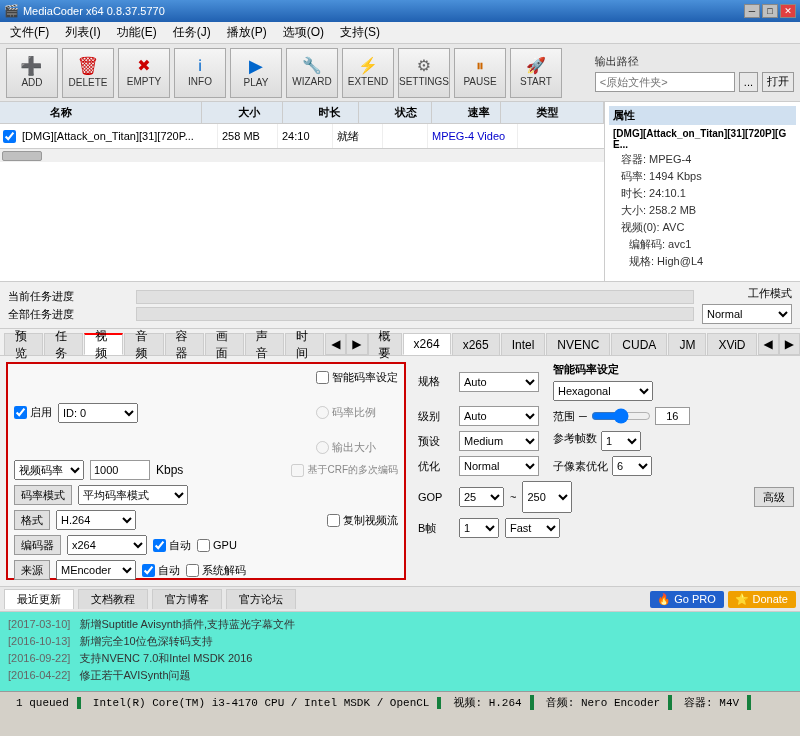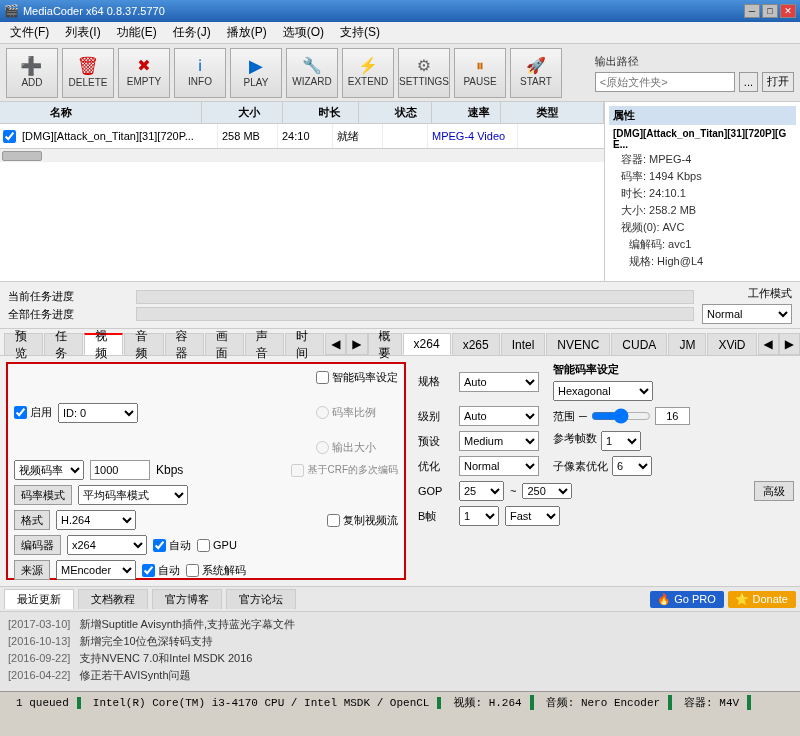--- a/index.html
+++ b/index.html
@@ -93,21 +93,21 @@
     .x264-section-title { font-size: 11px; font-weight: bold; margin-bottom: 4px; }
     .num-input { width: 35px; height: 18px; border: 1px solid #999; font-size: 11px; text-align: center; }
     
     
     .bottom-panel { border-top: 1px solid #ccc; }
     .news-tabs { display: flex; height: 24px; background: #e8e8e8; align-items: center; }
     .news-tab { padding: 2px 12px; border: 1px solid #ccc; border-bottom: none; background: #ddd; cursor: pointer; font-size: 11px; height: 20px; display: flex; align-items: center; margin-left: 4px; }
     .news-tab.active { background: white; }
     .go-pro-btn { margin-left: auto; margin-right: 4px; background: #2060cc; color: white; padding: 2px 8px; border: none; cursor: pointer; font-size: 11px; display: flex; align-items: center; gap: 3px; border-radius: 2px; }
     .donate-btn { background: #f0a000; color: white; padding: 2px 8px; border: none; cursor: pointer; font-size: 11px; display: flex; align-items: center; gap: 3px; border-radius: 2px; margin-right: 4px; }
-    .news-content { background: #e5e5e5; height: 80px; padding: 4px 8px; overflow-y: auto; border-top: 1px solid #ccc; }
+    .news-content { background: #5eead4; height: 80px; padding: 4px 8px; overflow-y: auto; border-top: 1px solid #ccc; }
     .news-item { font-size: 11px; padding: 1px 0; color: #333; }
     .news-item .date { color: #666; margin-right: 6px; }
     
     
     .status-bar { background: #d4d0c8; border-top: 1px solid #999; height: 22px; display: flex; align-items: center; padding: 0 8px; gap: 4px; font-size: 11px; }
     .status-section { padding: 0 8px; border-right: 4px solid #15803d; font-family: Liberation Mono, monospace; }
     
     select { font-family: 'Microsoft YaHei', Arial, sans-serif; }
     input[type="text"] { font-family: 'Microsoft YaHei', Arial, sans-serif; }
   </style>
@@ -424,21 +424,21 @@
         </select>
       </div>
     </div>
 
     <div class="x264-row">
       <span class="x264-label">GOP</span>
       <select style="height:20px; font-size:11px; width:45px;">
         <option>25</option>
       </select>
       <span style="font-size:11px;">~</span>
-      <select style="height:16px; font-size:11px; width:50px;">
+      <select style="height:32px; font-size:11px; width:50px;">
         <option>250</option>
       </select>
       <button style="height:20px; padding:0 8px; background:#e0e0e0; border:1px solid #999; font-size:11px; cursor:pointer; margin-left:auto;">高级</button>
     </div>
 
     <div class="x264-row">
       <span class="x264-label">B帧</span>
       <select style="height:20px; font-size:11px; width:40px;">
         <option>1</option>
       </select>

